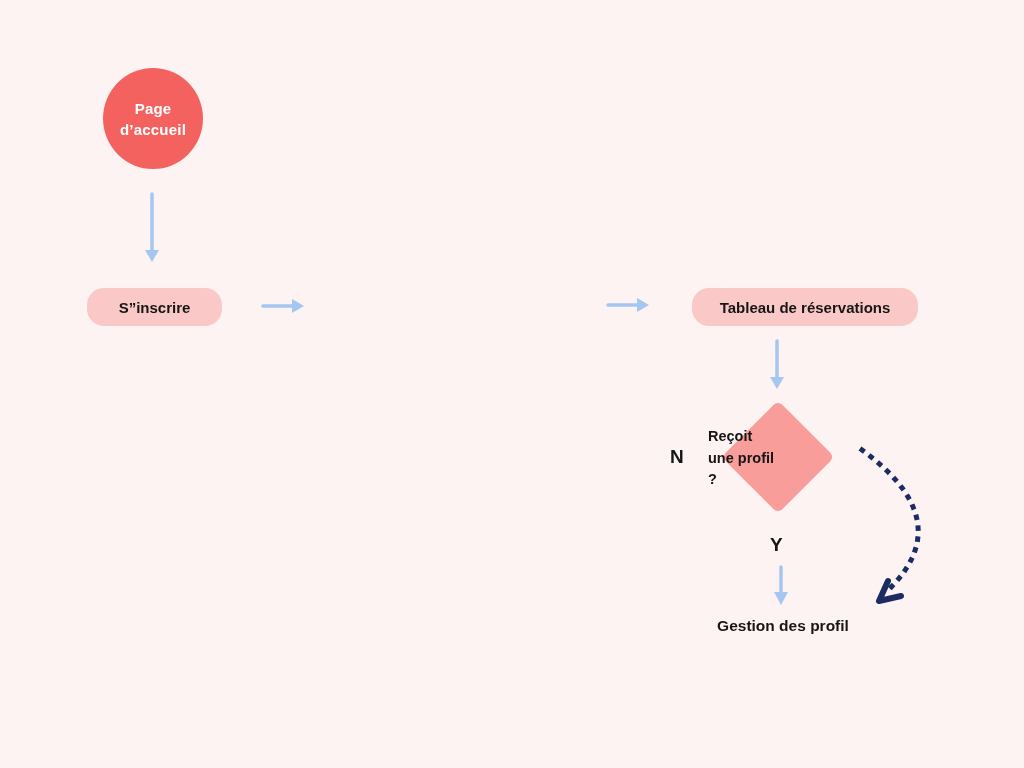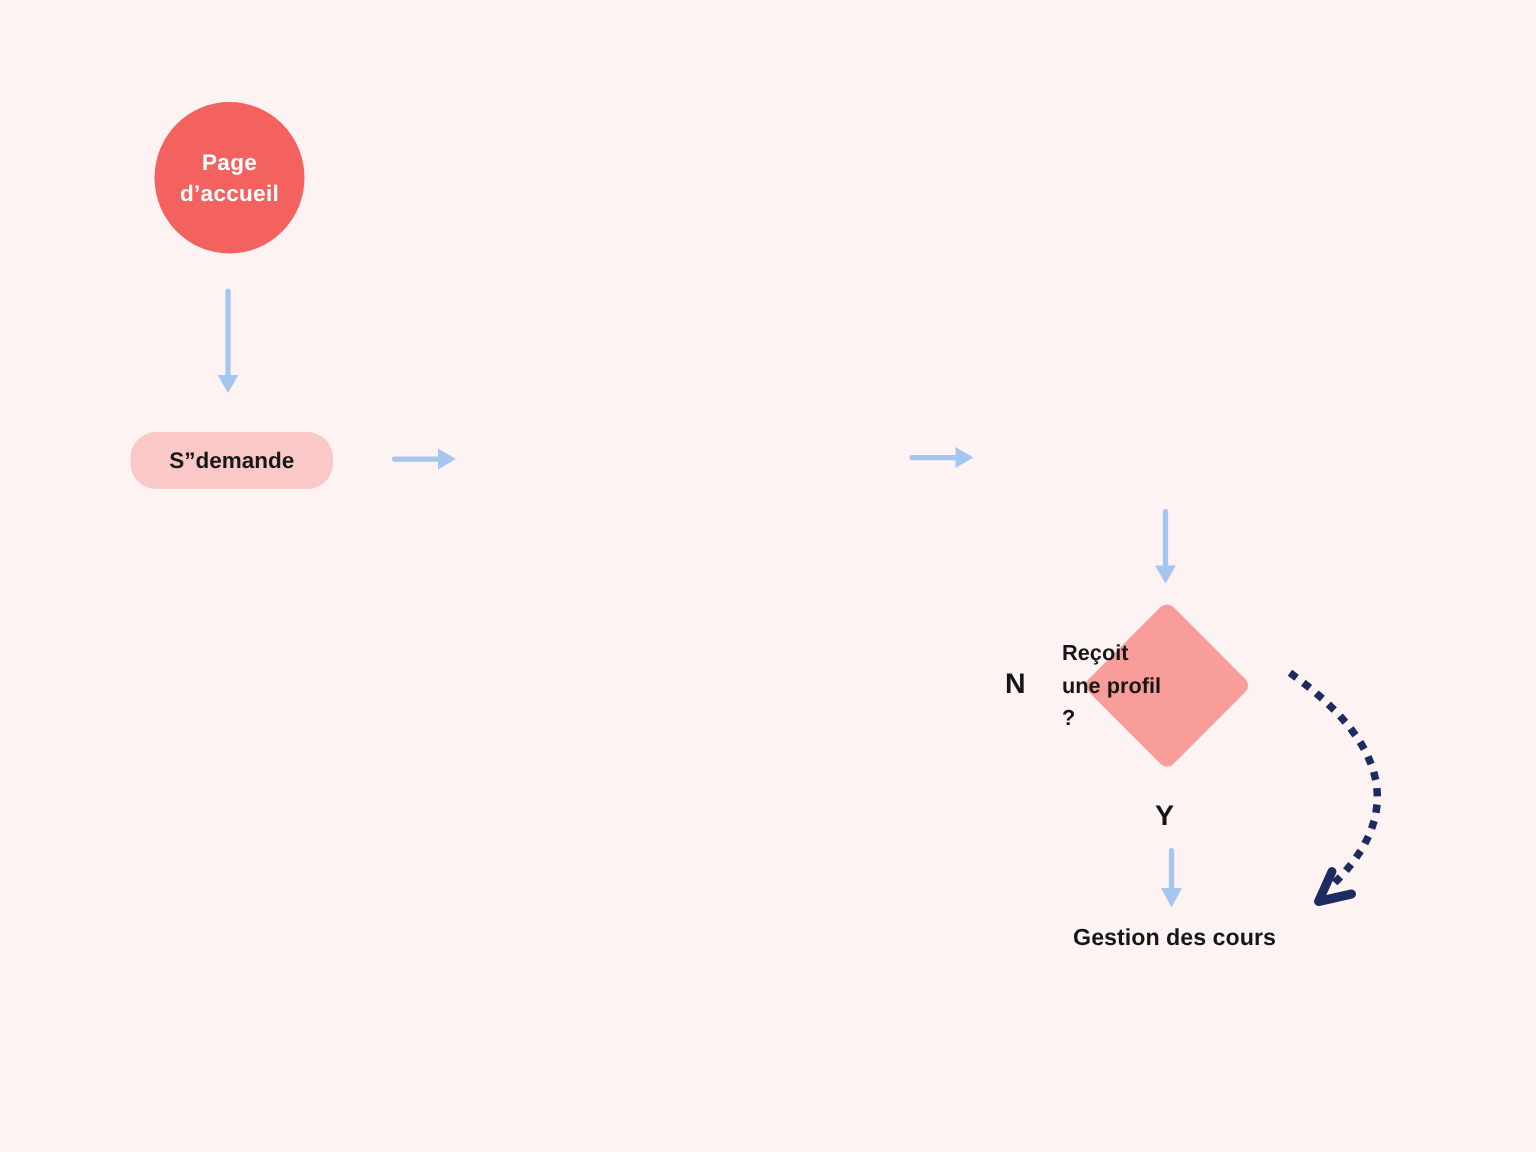--- a/index.html
+++ b/index.html
@@ -96,34 +96,37 @@
 <body>
 
 <div class="canvas">
 
   <div class="node circle">
     <span>Page</span>
     <span>d’accueil</span>
   </div>
 
   <div class="node box" id="box-inscrire">
-    <span>S”demande</span>
+    <span>S”inscrire</span>
+  </div>
+  <div class="node box" id="box-reservations">
+    <span>Tableau de réservations</span>
   </div>
 
   <div class="diamond-shape"></div>
   <div class="diamond-label">
     <span>Reçoit</span>
     <span>une profil</span>
     <span>?</span>
   </div>
 
   <div class="branch-label" id="label-n">N</div>
   <div class="branch-label" id="label-y">Y</div>
 
-  <div class="end-label">Gestion des cours</div>
+  <div class="end-label">Gestion des profil</div>
 
   <svg class="overlay" width="1024" height="768" viewBox="0 0 1024 768">
 
     <g>
       <line x1="152" y1="194" x2="152" y2="250" stroke-width="3.5" stroke-linecap="round" stroke="#A4C6F0"></line>
       <polygon points="145,250 159,250 152,262" fill="#A4C6F0"></polygon>
     </g>
 
     <g>
       <line x1="263" y1="306" x2="292" y2="306" stroke-width="3.5" stroke-linecap="round" stroke="#A4C6F0"></line>

